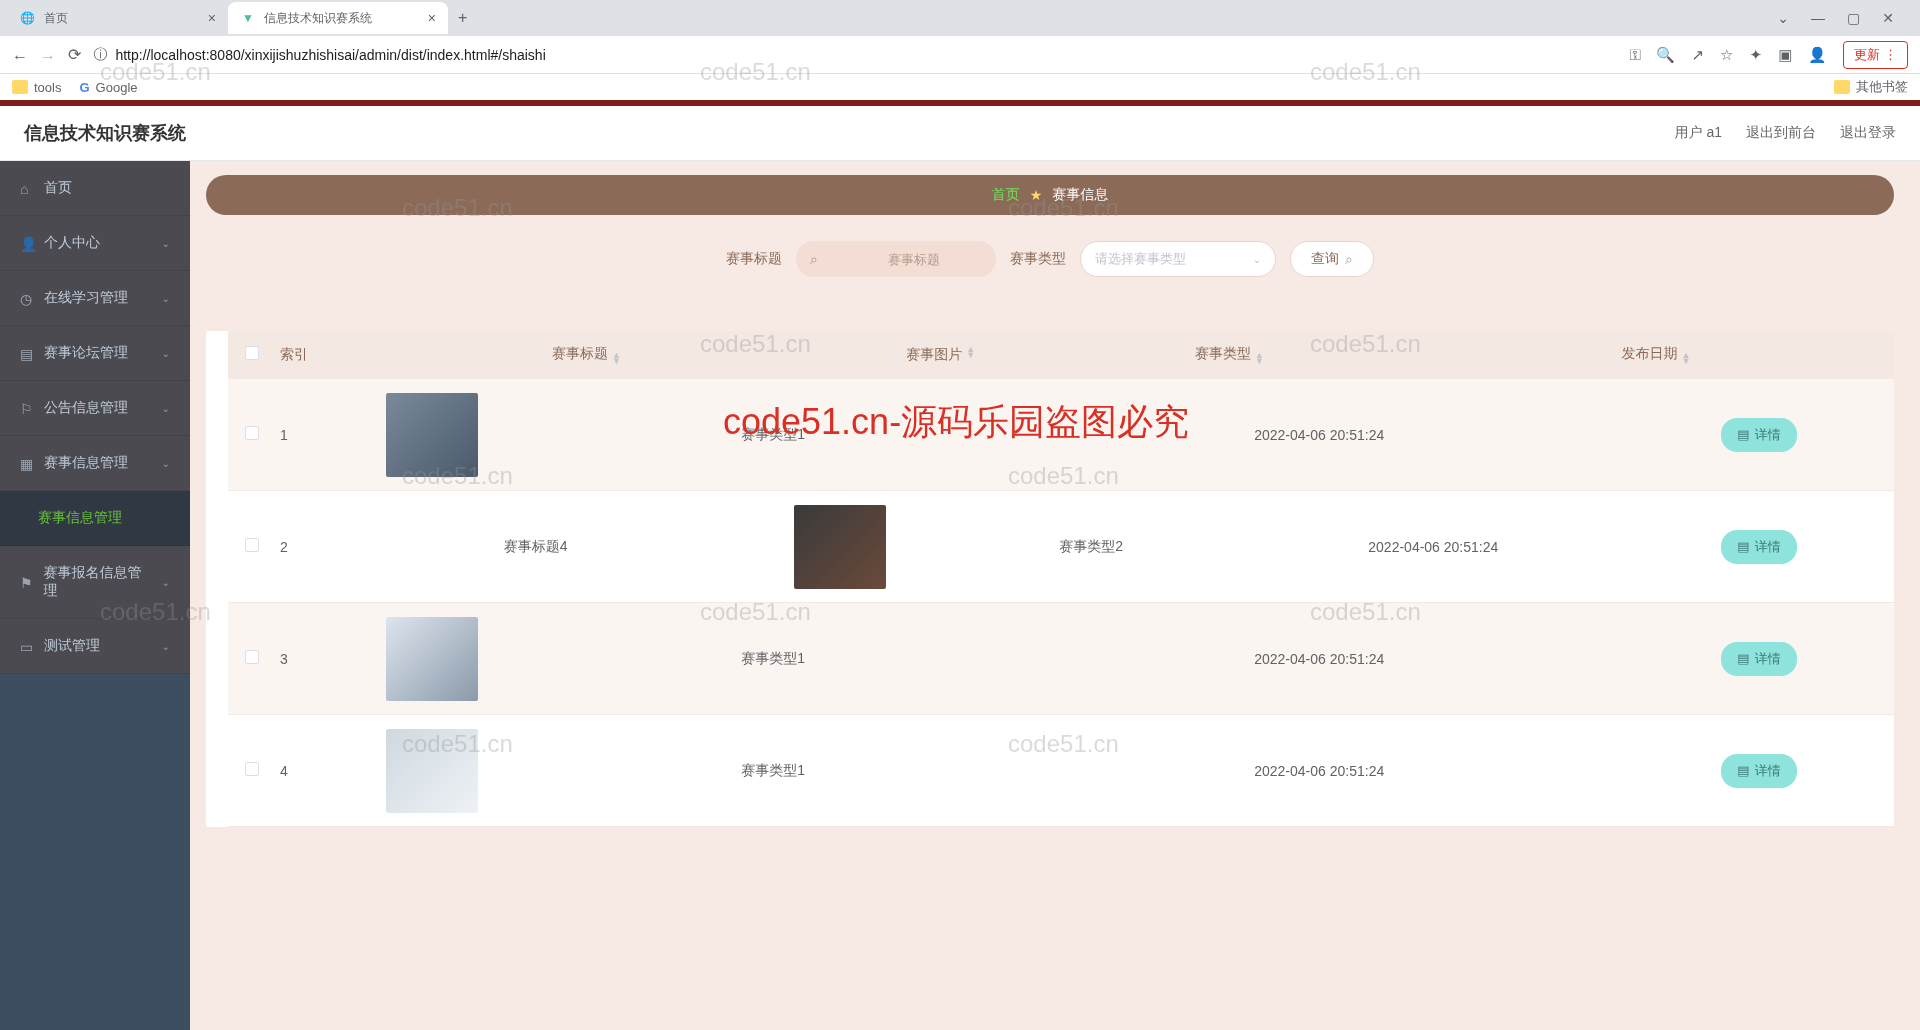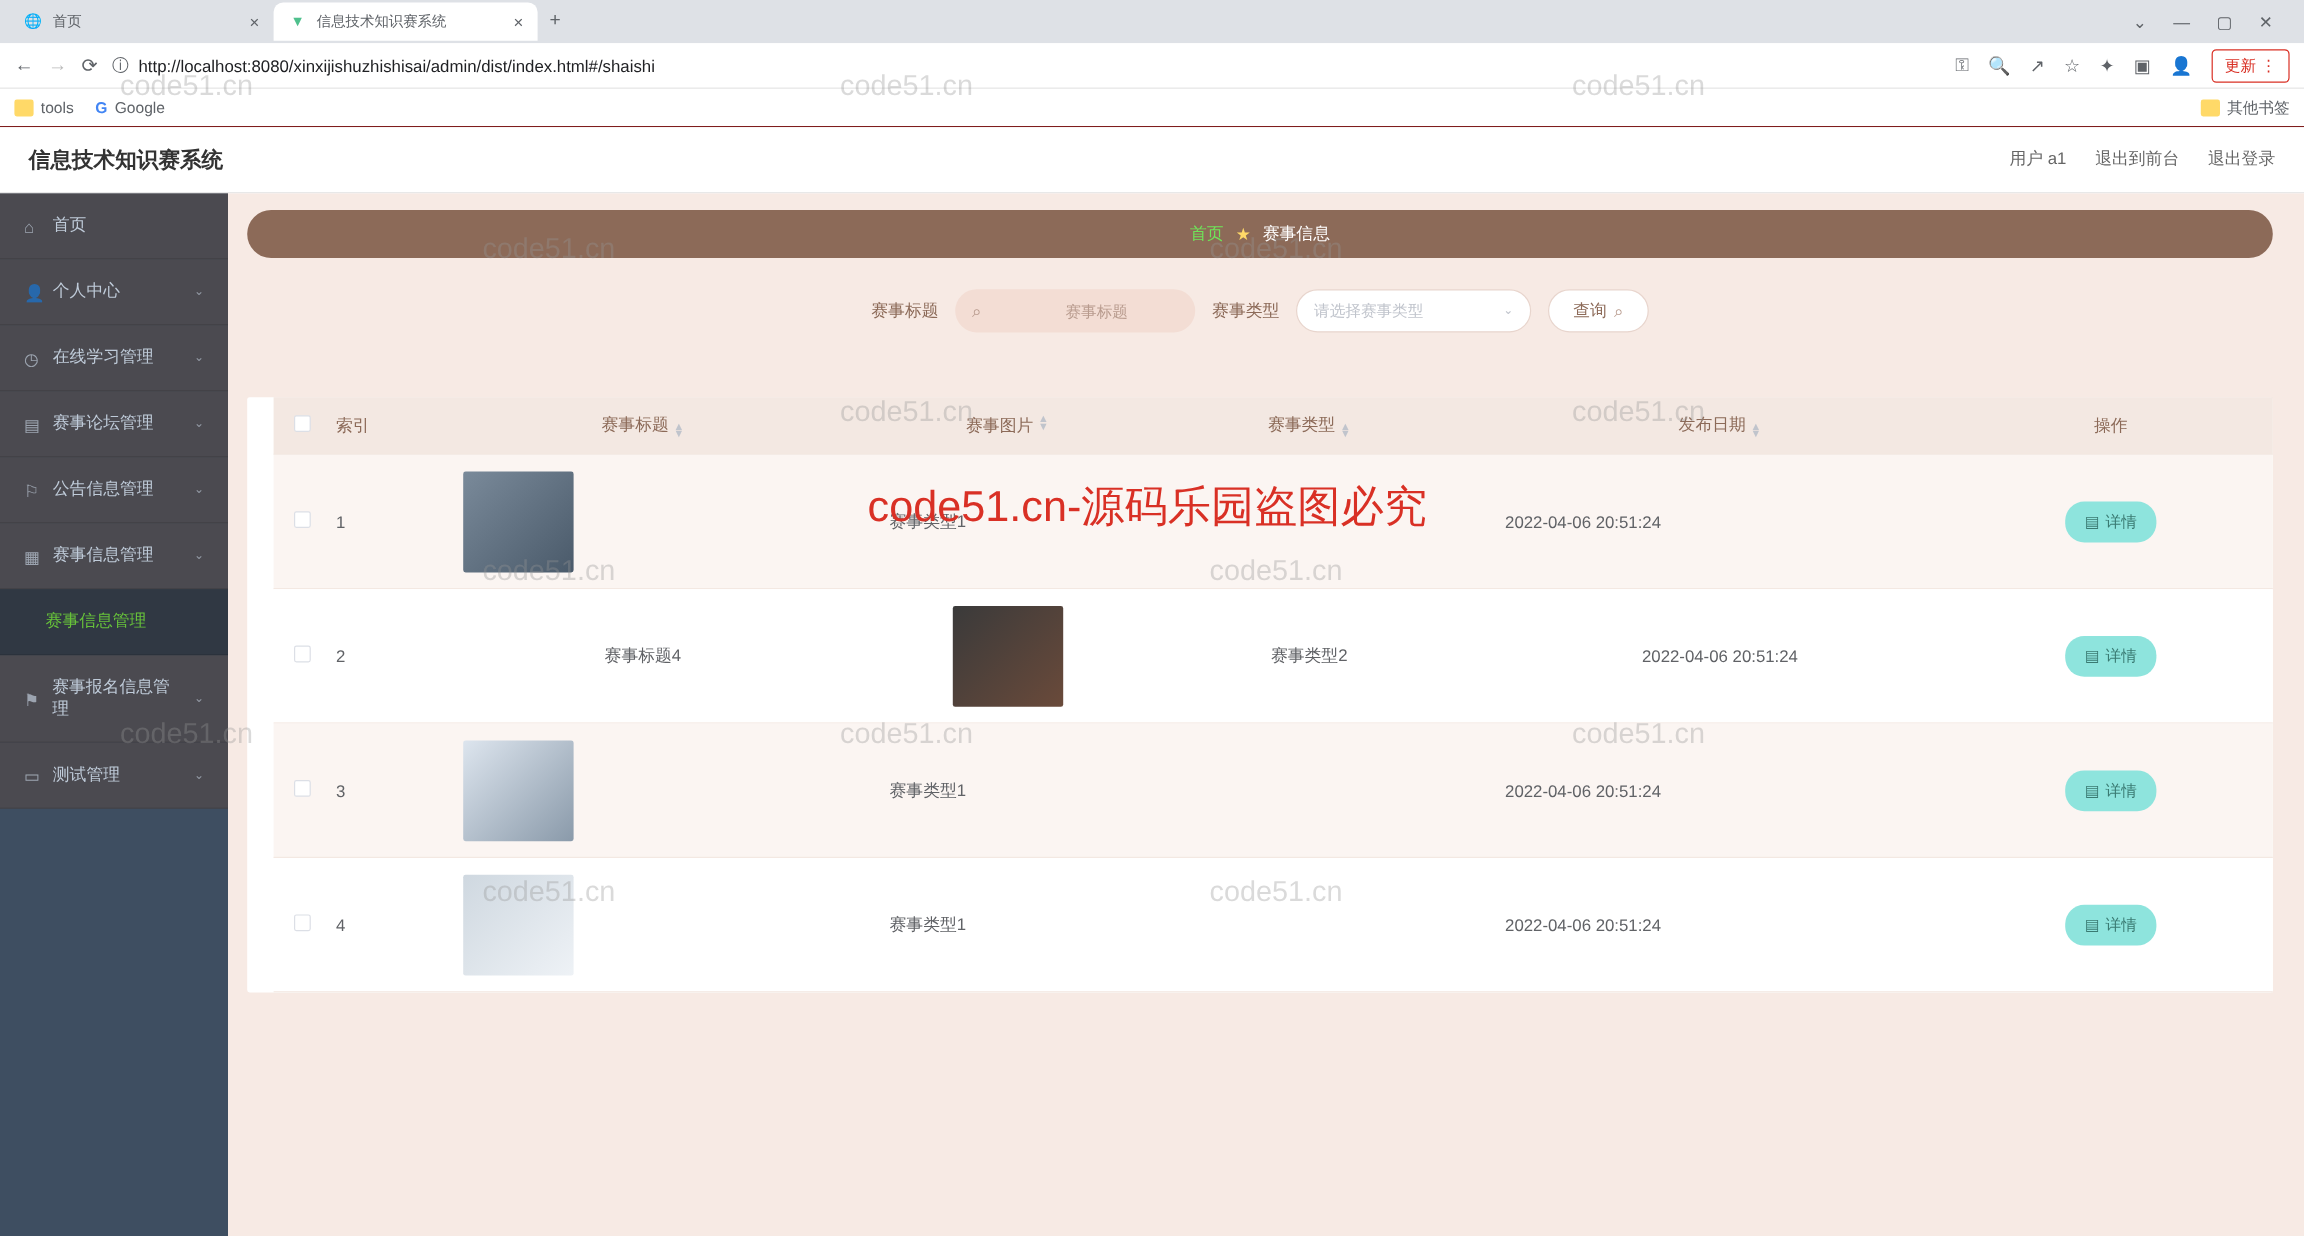--- a/index.html
+++ b/index.html
@@ -18,21 +18,21 @@
     
     .addr-bar { background: #fff; height: 38px; display: flex; align-items: center; padding: 0 12px; gap: 12px; border-bottom: 1px solid #e0e0e0; }
     .nav-btn { color: #5f6368; cursor: pointer; font-size: 16px; }
     .nav-btn.disabled { color: #bbb; }
     .url-box { flex: 1; display: flex; align-items: center; gap: 8px; font-size: 14px; color: #202124; }
     .url-icon { color: #5f6368; font-size: 14px; }
     .addr-icons { display: flex; gap: 16px; align-items: center; color: #5f6368; font-size: 15px; }
     .addr-icons span { cursor: pointer; }
     .update-btn { border: 1px solid #d93025; color: #d93025; padding: 4px 10px; border-radius: 4px; font-size: 13px; cursor: pointer; display: flex; align-items: center; gap: 4px; }
     
-    .bookmarks { background: #fff; height: 32px; display: flex; align-items: center; padding: 0 12px; gap: 18px; font-size: 13px; color: #5f6368; border-bottom: 1px solid #7f1d1d; }
+    .bookmarks { background: #fff; height: 32px; display: flex; align-items: center; padding: 0 12px; gap: 18px; font-size: 13px; color: #5f6368; border-bottom: 6px solid #7f1d1d; }
     .bm-item { display: flex; align-items: center; gap: 6px; cursor: pointer; }
     .bm-fold { width: 16px; height: 14px; background: #ffd968; border-radius: 2px; }
     .bm-right { margin-left: auto; }
     
     
     .app { flex: 1; display: flex; flex-direction: column; }
     .app-header { height: 55px; background: #fff; display: flex; align-items: center; padding: 0 24px; border-bottom: 1px solid #e8e8e8; }
     .app-title { font-size: 18px; font-weight: bold; color: #333; }
     .header-right { margin-left: auto; display: flex; gap: 24px; font-size: 14px; color: #666; }
     .header-right span { cursor: pointer; }
@@ -243,21 +243,20 @@
                 </span>
               </div>
             <div class="cell c-type"><span>赛事类型</span><span class="sort-icon">
                   <span>▲</span>
                   <span>▼</span>
                 </span></div>
             <div class="cell c-date"><span>发布日期</span><span class="sort-icon">
                   <span>▲</span>
                   <span>▼</span>
                 </span></div>
-            <div class="cell c-act">操作</div>
           </div>
           <div id="tbody">
               <div class="trow">
                 <div class="cell c-chk"><span class="chk"></span></div>
                 <div class="cell c-idx">1</div>
                 <div class="cell c-img">
                   <div class="thumb "></div>
                 </div>
                 <div class="cell c-type">赛事类型1</div>
                 <div class="cell c-date">2022-04-06 20:51:24</div>

